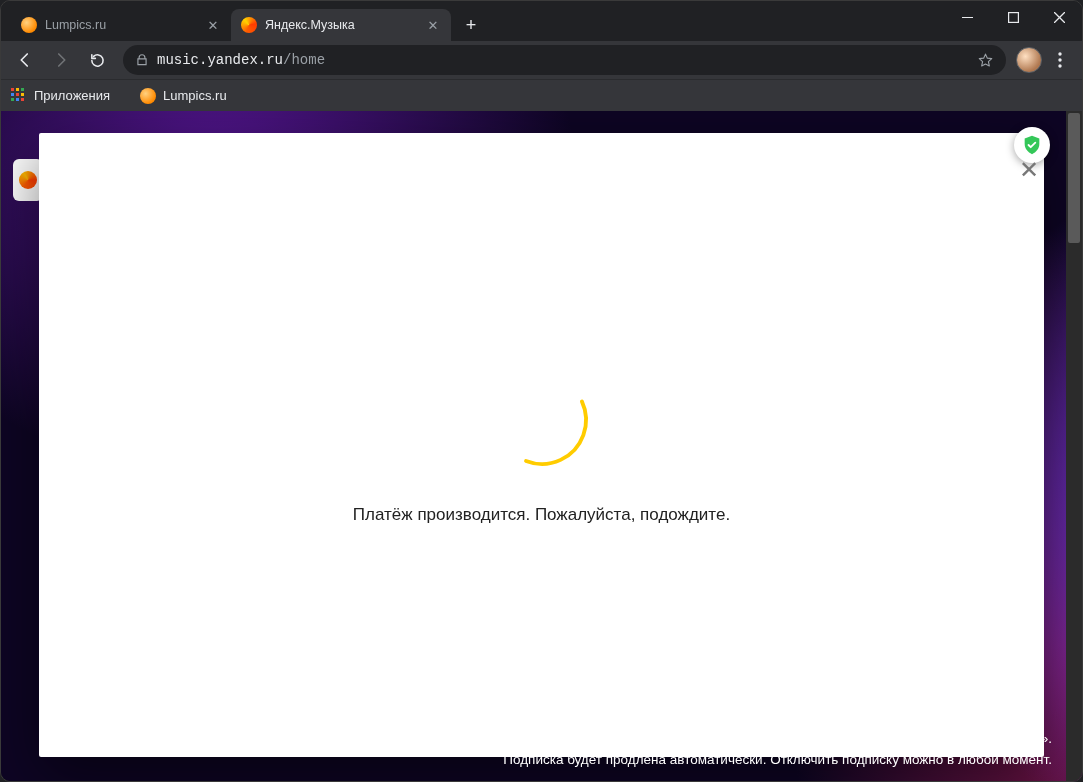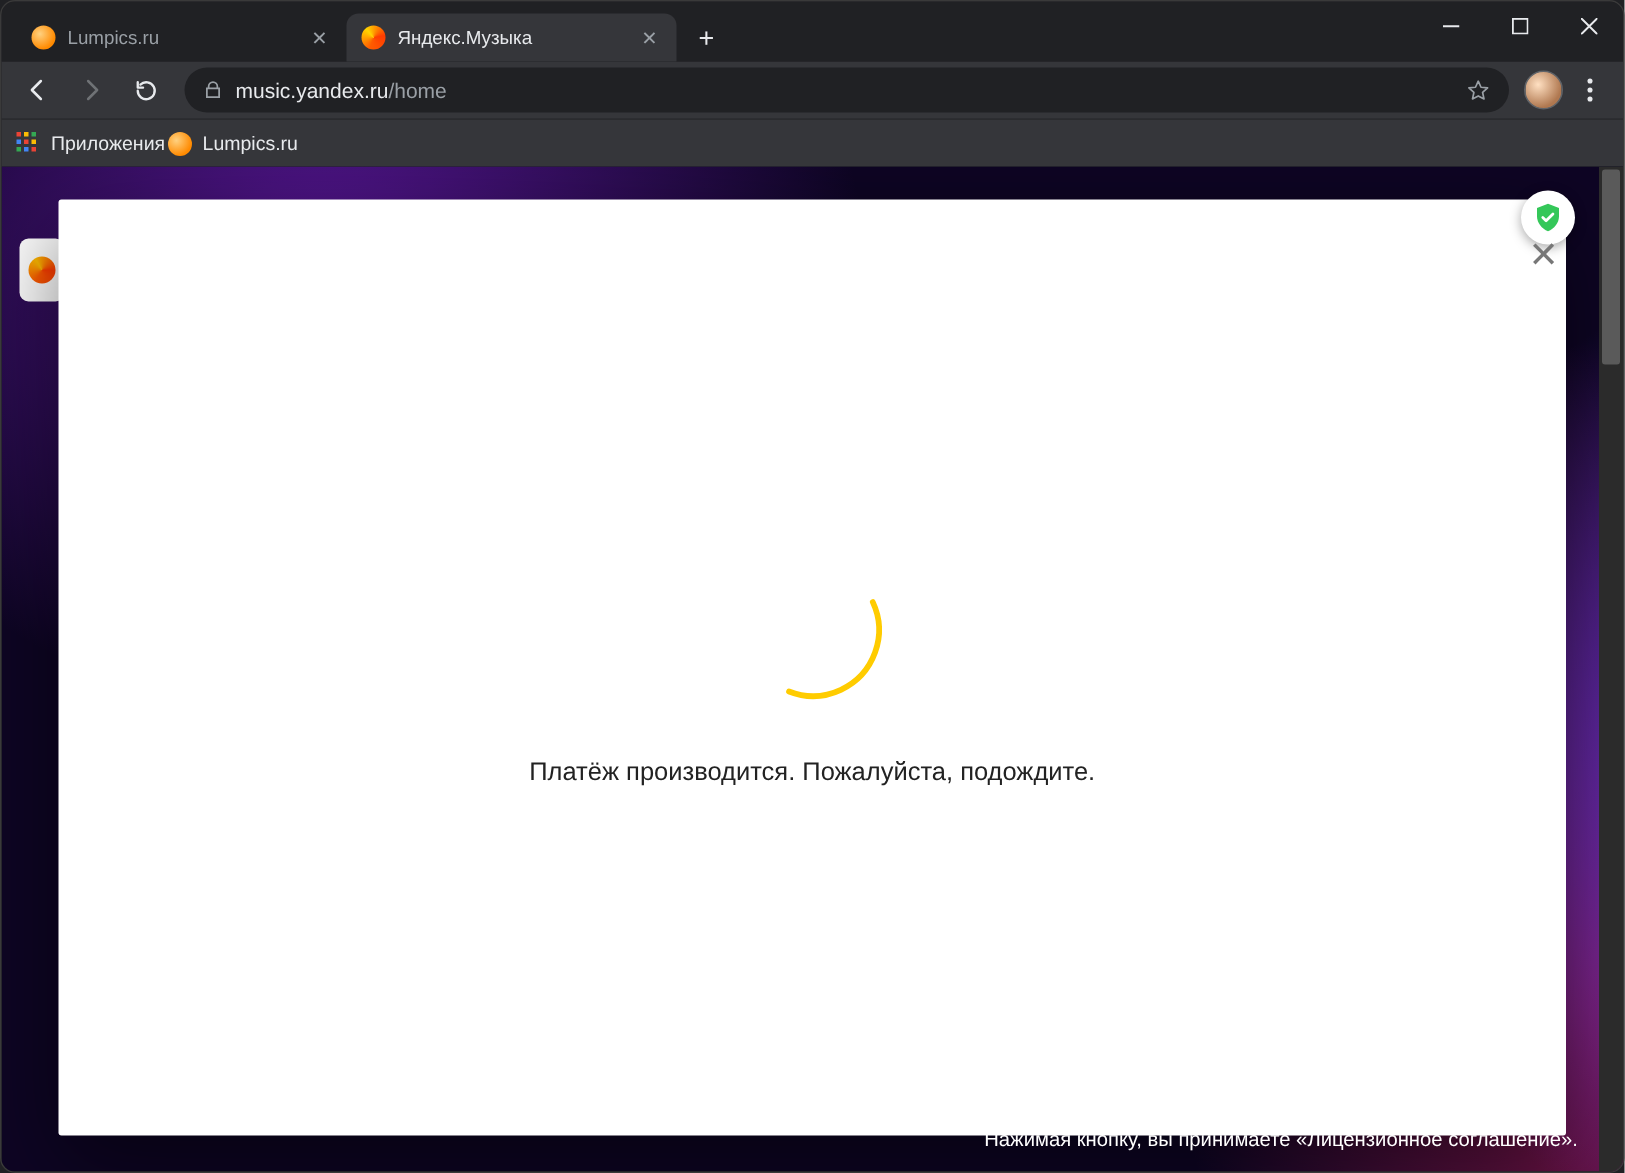--- a/index.html
+++ b/index.html
@@ -14,32 +14,32 @@
   .tab.active { background: #35363a; color: #e8eaed; margin-top: 40px; }
   .tab .favicon { width: 16px; height: 16px; border-radius: 50%; flex: 0 0 16px; }
   .tab .title { flex: 1; white-space: nowrap; overflow: hidden; text-overflow: ellipsis; }
   .tab .close-x { width: 16px; height: 16px; display:flex;align-items:center;justify-content:center; color:#9aa0a6; font-size:13px; border-radius:50%; }
   .newtab { width: 28px; height: 28px; margin-left: 6px; margin-bottom: 2px; display:flex;align-items:center;justify-content:center; color:#e8eaed; font-size:18px; border-radius:50%; }
   .win-controls { position:absolute; right:0; top:0; height:40px; display:flex; }
   .win-btn { width:46px; height:32px; display:flex; align-items:center; justify-content:center; color:#e8eaed; }
   .win-btn svg { width:11px; height:11px; }
 
   
-  .toolbar { height: 38px; background:#35363a; display:flex; align-items:center; padding: 0 8px; gap:4px; }
+  .toolbar { height: 38px; background:#35363a; display:flex; align-items:center; padding: 0 8px; gap:4px;font-family:Liberation Mono, monospace; }
   .nav-btn { width:32px; height:32px; display:flex;align-items:center;justify-content:center; border-radius:50%; color:#e8eaed; }
   .nav-btn.disabled { color:#6f7275; }
   .addrbar { flex:1; height:30px; background:#202124; border-radius:15px; display:flex; align-items:center; padding:0 12px; gap:8px; color:#9aa0a6; font-size:14px; margin: 0 6px; }
   .addr-text { color:#9aa0a6; }
   .addr-text .host { color:#e8eaed; }
   .addr-right { margin-left:auto; display:flex; gap:10px; align-items:center; color:#9aa0a6; }
   .avatar { width:26px; height:26px; border-radius:50%; background: radial-gradient(circle at 35% 35%, #ffe0c2, #b07850 70%); border:1px solid #5f6368; }
   .menu-dots { width:28px; height:28px; display:flex;align-items:center;justify-content:center; color:#e8eaed; }
 
   
-  .bookmarks { height:32px; background:#35363a; border-top:1px solid #2a2b2e; display:flex; align-items:center; padding:0 10px; gap:2px; font-size:13px; color:#e8eaed; }
+  .bookmarks { height:32px; background:#35363a; border-top:1px solid #2a2b2e; display:flex; align-items:center; padding:0 10px; gap:30px; font-size:13px; color:#e8eaed; }
   .bm-item { display:flex; align-items:center; gap:7px; }
   .apps-icon { width:16px; height:16px; display:grid; grid-template-columns:repeat(3,3px); grid-template-rows:repeat(3,3px); gap:2px; }
   .apps-icon span:nth-child(1){background:#ea4335}.apps-icon span:nth-child(2){background:#fbbc04}.apps-icon span:nth-child(3){background:#34a853}
   .apps-icon span:nth-child(4){background:#4285f4}.apps-icon span:nth-child(5){background:#ea4335}.apps-icon span:nth-child(6){background:#fbbc04}
   .apps-icon span:nth-child(7){background:#34a853}.apps-icon span:nth-child(8){background:#4285f4}.apps-icon span:nth-child(9){background:#ea4335}
   .orange-dot { width:16px; height:16px; border-radius:50%; background: radial-gradient(circle at 35% 35%, #ffd180, #ff8a00 70%); }
 
   
   .viewport { position:relative; height: calc(782px - 40px - 38px - 32px - 2px); overflow:hidden; }
   .page-bg { position:absolute; inset:0;
@@ -180,18 +180,19 @@
     <svg class="spinner" viewBox="0 0 100 100">
       <circle cx="50" cy="50" r="40" fill="none" stroke="#ffcc00" stroke-width="3.5" stroke-linecap="round" stroke-dasharray="95 156" transform="rotate(-25 50 50)"></circle>
     </svg>
     <div class="loading-text">Платёж производится. Пожалуйста, подождите.</div>
   </div>
 
   <div class="legal">
     <div>
       <span>Нажимая кнопку, вы принимаете «</span><span class="link">Лицензионное соглашение</span><span>».</span>
     </div>
+    <div>Подписка будет продлена автоматически. Отключить подписку можно в любой момент.</div>
   </div>
 
   <div class="scroll-track">
     <div class="scroll-thumb"></div>
   </div>
 </div>
 
 </body></html>

